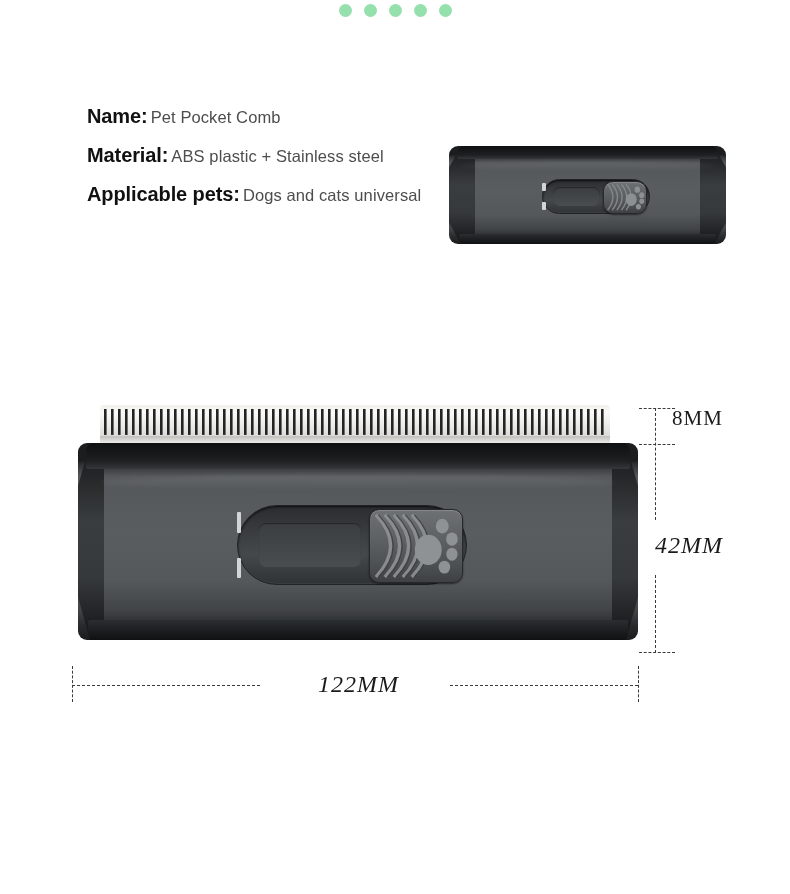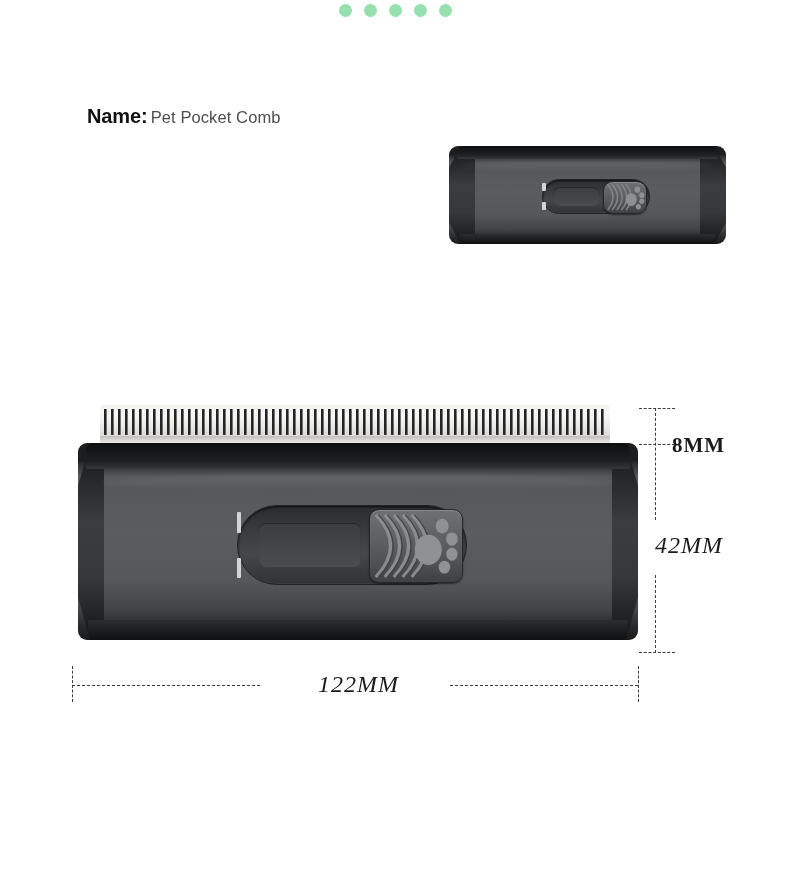--- a/index.html
+++ b/index.html
@@ -261,20 +261,26 @@
     <span class="dot"></span>
     <span class="dot"></span>
     <span class="dot"></span>
     <span class="dot"></span>
     <span class="dot"></span>
   </div>
 
   <div class="specs">
     <p class="spec-line">
       <span class="spec-label">Name:</span><span class="spec-value">Pet Pocket Comb</span>
+    </p>
+    <p class="spec-line">
+      <span class="spec-label">Material:</span><span class="spec-value">ABS plastic + Stainless steel</span>
+    </p>
+    <p class="spec-line">
+      <span class="spec-label">Applicable pets:</span><span class="spec-value">Dogs and cats universal</span>
     </p>
   </div>
 
   <div class="device" style="left:449px; top:146px; width:277px; height:98px;">
     <div class="dev-body"></div>
     <div class="dev-cap left"></div>
     <div class="dev-cap right"></div>
     <div class="dev-topband"></div>
     <div class="dev-botband"></div>
     <div class="dev-sheen"></div>
@@ -437,21 +443,21 @@
     </div>
   </div>
 
   <div class="dim-v-line" style="left:655px; top:408px; height:112px;"></div>
   <div class="dim-v-line" style="left:655px; top:575px; height:78px;"></div>
 
   <div class="dim-h-line" style="left:639px; top:408px; width:36px;"></div>
   <div class="dim-h-line" style="left:639px; top:444px; width:36px;"></div>
   <div class="dim-h-line" style="left:639px; top:652px; width:36px;"></div>
 
-  <div class="dim-label" style="left:672px; top:433px;font-weight:bold;">8MM</div>
+  <div class="dim-label" style="left:672px; top:406px;">8MM</div>
   <div class="dim-label big" style="left:655px; top:532px;">42MM</div>
 
   <div class="dim-tick-v" style="left:72px; top:666px; height:36px;"></div>
   <div class="dim-tick-v" style="left:638px; top:666px; height:36px;"></div>
   <div class="dim-h-line" style="left:72px; top:685px; width:188px;"></div>
   <div class="dim-h-line" style="left:450px; top:685px; width:188px;"></div>
   <div class="dim-label big" style="left:318px; top:671px;">122MM</div>
 
 
 </div>

